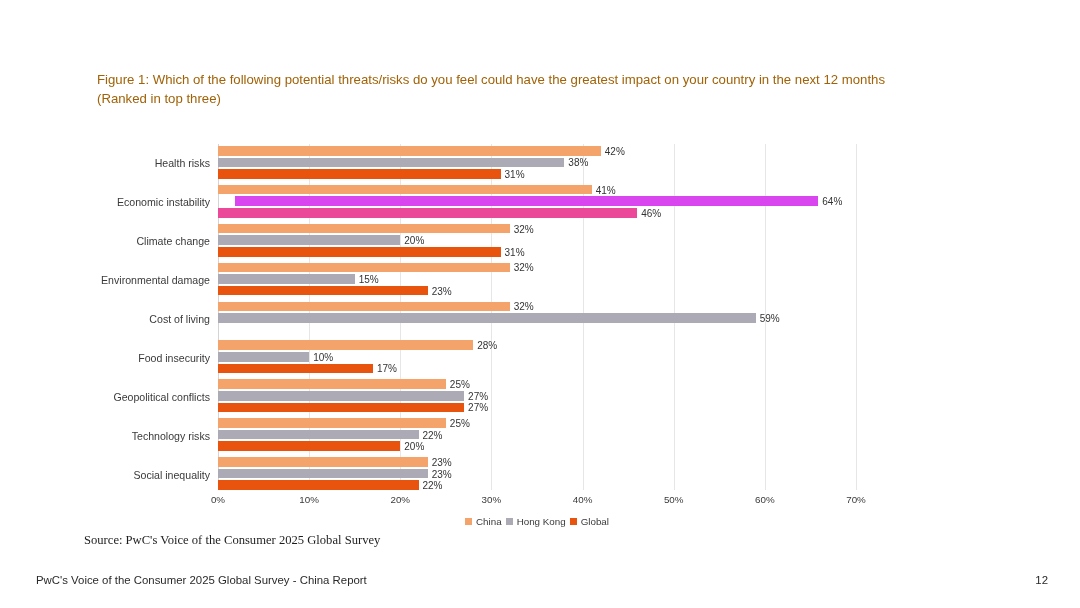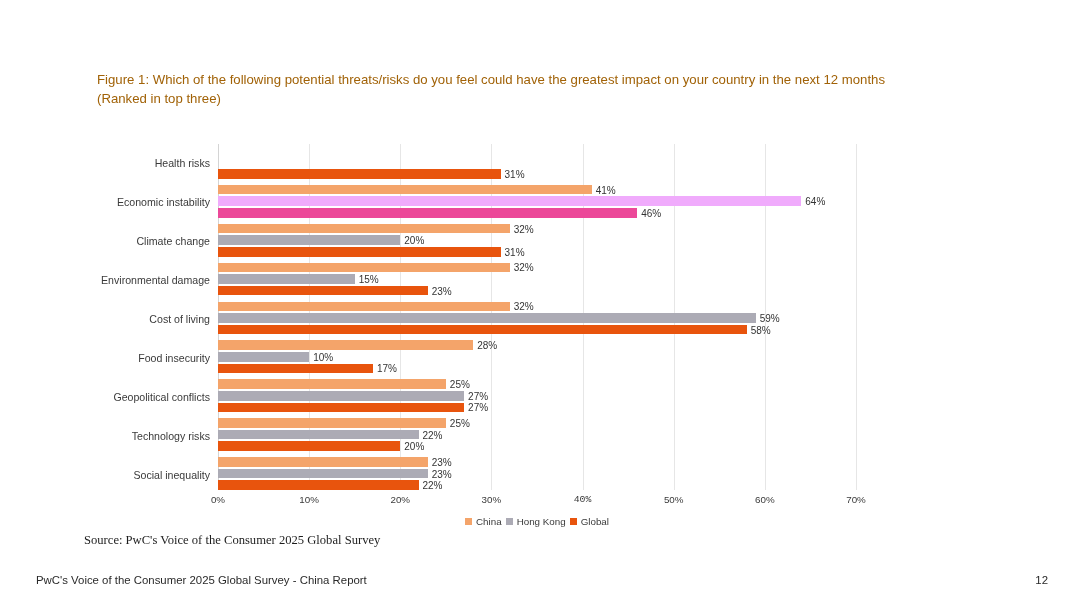--- a/index.html
+++ b/index.html
@@ -166,32 +166,38 @@
         <div class="gridline" style="left: 14.2857%;"></div>
         <div class="gridline" style="left: 28.5714%;"></div>
         <div class="gridline" style="left: 42.8571%;"></div>
         <div class="gridline" style="left: 57.1429%;"></div>
         <div class="gridline" style="left: 71.4286%;"></div>
         <div class="gridline" style="left: 85.7143%;"></div>
         <div class="gridline" style="left: 100%;"></div>
         <div class="row" style="top: 0%; height: 11.1111%;">
           <div class="row-label">Health risks</div>
           <div class="bars">
+            <div class="bar s0" title="China: 42%" style="width: 60%; background: rgb(244, 164, 106);">
+              <span class="bar-value">42%</span>
+            </div>
+            <div class="bar s1" title="Hong Kong: 38%" style="width: 54.2857%; background: rgb(172, 171, 181);">
+              <span class="bar-value">38%</span>
+            </div>
             <div class="bar s2" title="Global: 31%" style="width: 44.2857%; background: rgb(232, 84, 13);">
               <span class="bar-value">31%</span>
             </div>
           </div>
         </div>
         <div class="row" style="top: 11.1111%; height: 11.1111%;">
           <div class="row-label">Economic instability</div>
           <div class="bars">
             <div class="bar s0" title="China: 41%" style="width: 58.5714%; background: rgb(244, 164, 106); padding-left: 45px;">
               <span class="bar-value">41%</span>
             </div>
-            <div class="bar s1" title="Hong Kong: 64%" style="width: 91.4286%; background: #f0abfc;">
+            <div class="bar s1" title="Hong Kong: 64%" style="width: 91.4286%; background: #d946ef; margin-left: 17px;">
               <span class="bar-value">64%</span>
             </div>
             <div class="bar s2" title="Global: 46%" style="width: 65.7143%; background: #ec4899;">
               <span class="bar-value">46%</span>
             </div>
           </div>
         </div>
         <div class="row" style="top: 22.2222%; height: 11.1111%;">
           <div class="row-label">Climate change</div>
           <div class="bars">
@@ -221,23 +227,20 @@
           </div>
         </div>
         <div class="row" style="top: 44.4444%; height: 11.1111%;">
           <div class="row-label">Cost of living</div>
           <div class="bars">
             <div class="bar s0" title="China: 32%" style="width: 45.7143%; background: rgb(244, 164, 106);">
               <span class="bar-value">32%</span>
             </div>
             <div class="bar s1" title="Hong Kong: 59%" style="width: 84.2857%; background: rgb(172, 171, 181);">
               <span class="bar-value">59%</span>
-            </div>
-            <div class="bar s2" title="Global: 58%" style="width: 82.8571%; background: rgb(232, 84, 13);">
-              <span class="bar-value">58%</span>
             </div>
           </div>
         </div>
         <div class="row" style="top: 55.5556%; height: 11.1111%;">
           <div class="row-label">Food insecurity</div>
           <div class="bars">
             <div class="bar s0" title="China: 28%" style="width: 40%; background: rgb(244, 164, 106);">
               <span class="bar-value">28%</span>
             </div>
             <div class="bar s1" title="Hong Kong: 10%" style="width: 14.2857%; background: rgb(172, 171, 181);">
@@ -292,21 +295,21 @@
         </div>
       </div>
   </div>
 
   <div id="x-axis">
 
   <div class="xtick" style="left: 0%;">0%</div>
       <div class="xtick" style="left: 14.2857%;">10%</div>
       <div class="xtick" style="left: 28.5714%;">20%</div>
       <div class="xtick" style="left: 42.8571%;">30%</div>
-      <div class="xtick" style="left: 57.1429%; font-family: Liberation Mono, monospace;">40%</div>
+      <div class="xtick" style="left: 57.1429%;">40%</div>
       <div class="xtick" style="left: 71.4286%;">50%</div>
       <div class="xtick" style="left: 85.7143%;">60%</div>
       <div class="xtick" style="left: 100%;">70%</div>
     </div>
 
   <div id="legend">
 
   <div class="legend-item">
         <span class="legend-swatch" style="background: rgb(244, 164, 106);"></span>
         <span>China</span>

